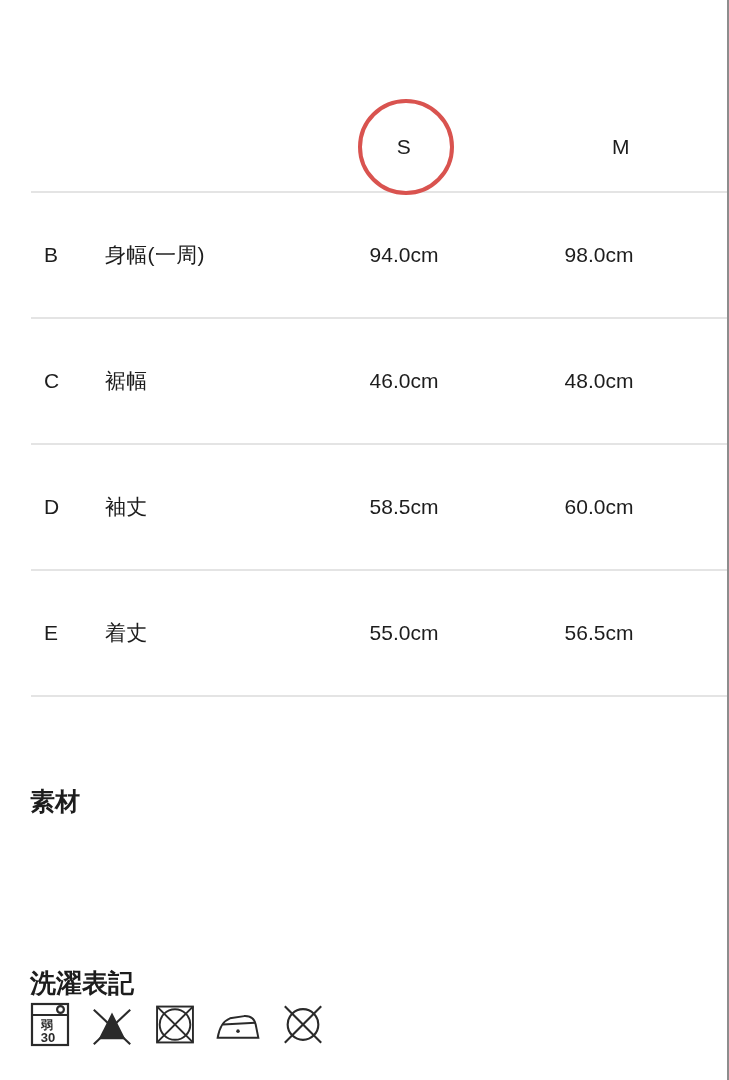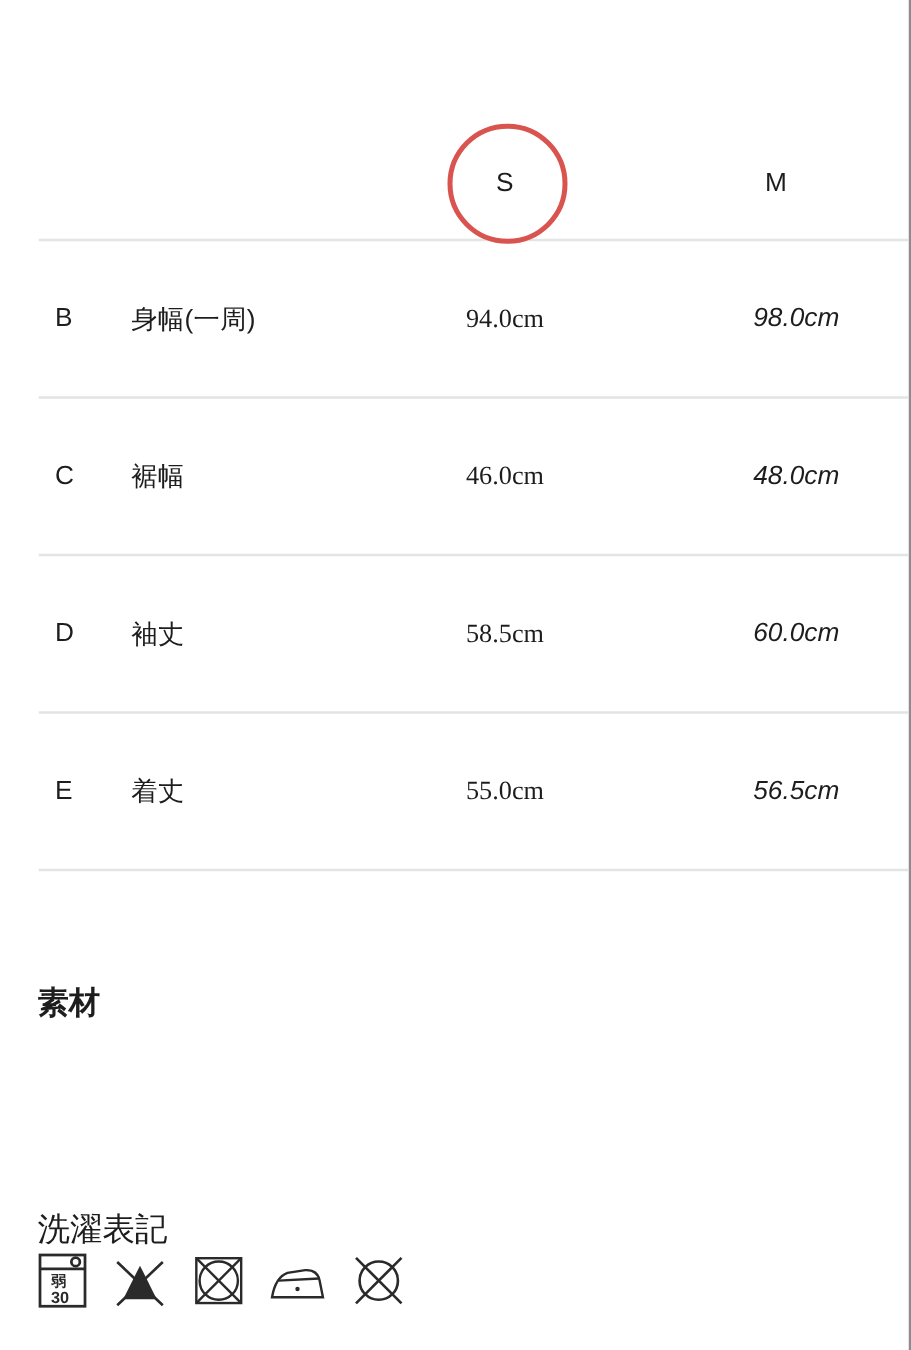--- a/index.html
+++ b/index.html
@@ -26,27 +26,27 @@
   .hcell.m{left:590px;}
   .sel-circle{
     position:absolute;left:375px;top:147px;
     width:88px;height:88px;transform:translate(-50%,-50%);
     border:4px solid #d9534f;border-radius:50%;
   }
   .trow{position:relative;height:126px;border-bottom:2px solid #e4e4e4;box-sizing:border-box;font-size:21px;}
   .letter{position:absolute;left:13px;top:50%;transform:translateY(-50%);}
   .rname{position:absolute;left:74px;top:50%;transform:translateY(-50%);letter-spacing:.3px;}
   .val{position:absolute;top:50%;transform:translate(-50%,-50%);white-space:nowrap;}
-  .val.s{left:373px;font-family:Liberation Serif, serif;}
-  .val.m{left:606px;font-style:italic;}
+  .val.s{left:373px;}
+  .val.m{left:568px;}
   
   .material-heading{position:absolute;left:30px;top:764px;font-size:25px;font-weight:bold;}
   .material-line{position:absolute;left:30px;top:831px;font-size:20px;letter-spacing:.3px;}
   
-  .care-heading{position:absolute;left:30px;top:944px;font-size:26px;font-weight:normal;}
+  .care-heading{position:absolute;left:30px;top:944px;font-size:26px;font-weight:bold;}
   .care-icons{position:absolute;left:30px;top:1001px;display:flex;gap:19px;align-items:center;}
   .care-icons svg{display:block;}
   .ci{stroke:#2a2a2a;stroke-width:2.2;fill:none;}
   .ci-fill{fill:#2a2a2a;stroke:none;}
   .ci-text{fill:#2a2a2a;stroke:none;font-family:"Liberation Sans",sans-serif;font-weight:bold;}
 </style>
 </head>
 <body>
 
 <div class="page">

